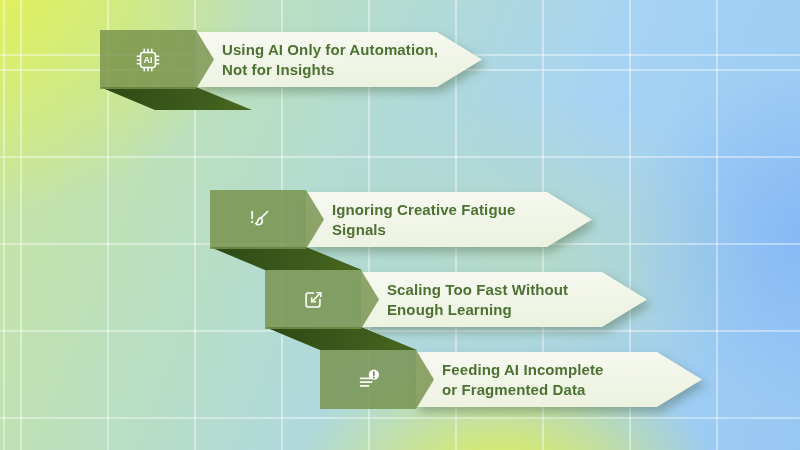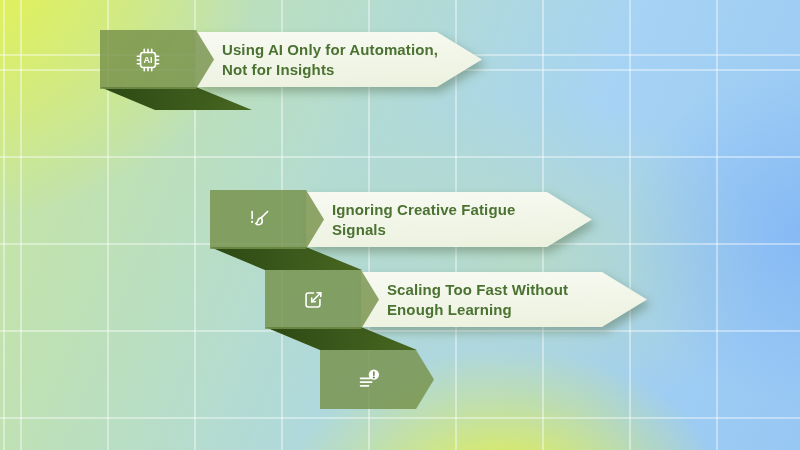--- a/index.html
+++ b/index.html
@@ -93,20 +93,26 @@
       <svg class="ic" width="32" height="32" viewBox="0 0 30 30">
         <path d="M9.5 7v6.5"></path>
         <circle cx="9.5" cy="16.8" r="1" fill="#fff" stroke="none"></circle>
         <path d="M24 7l-5.8 5.8"></path>
         <path d="M18.2 12.8c-2.2 .3-3 1.4-3.4 3-.3 1.3-.8 2-2 2.4 1.3 1.3 2.9 1.5 4.2 .9 1.6-.7 2.2-2.2 1.9-3.8-.1-.9-.3-1.7-.7-2.5z"></path>
       </svg>
     </div>
   </div>
 
   <div class="row" style="--i:4">
+    <div class="banner-wrap">
+      <div class="banner">
+        <div class="banner-text">Feeding AI Incomplete
+or Fragmented Data</div>
+      </div>
+    </div>
     <div class="box">
       <svg class="ic" width="32" height="32" viewBox="0 0 30 30">
         <path d="M8 13.5h9M8 17h10.5M8 20.5h7.5"></path>
         <circle cx="20.5" cy="10" r="4.8" fill="#fff" stroke="none"></circle>
         <path d="M20.5 7.5v3.1" stroke="#5d7d3c" stroke-width="1.4"></path>
         <circle cx="20.5" cy="12.6" r="0.9" fill="#5d7d3c" stroke="none"></circle>
       </svg>
     </div>
   </div>
 

